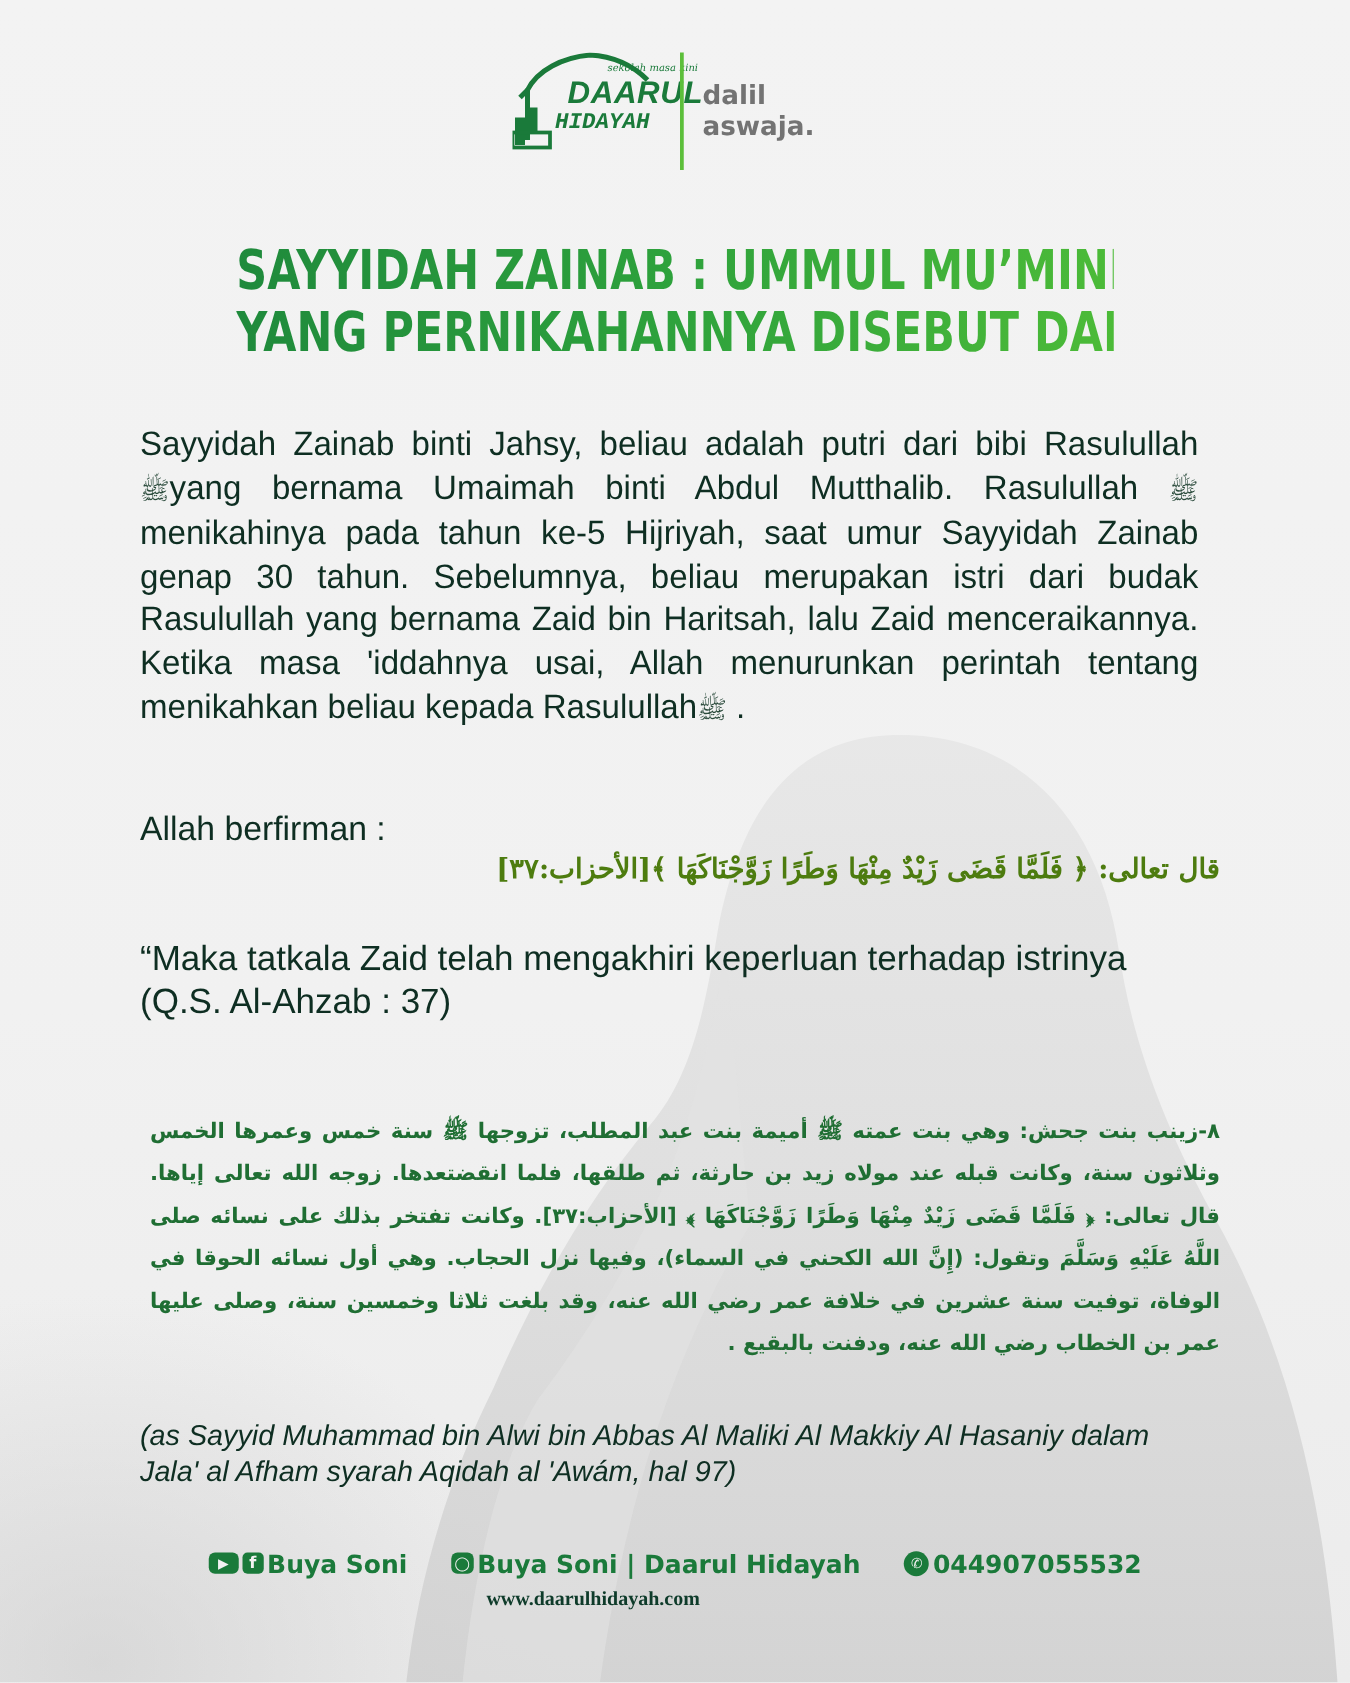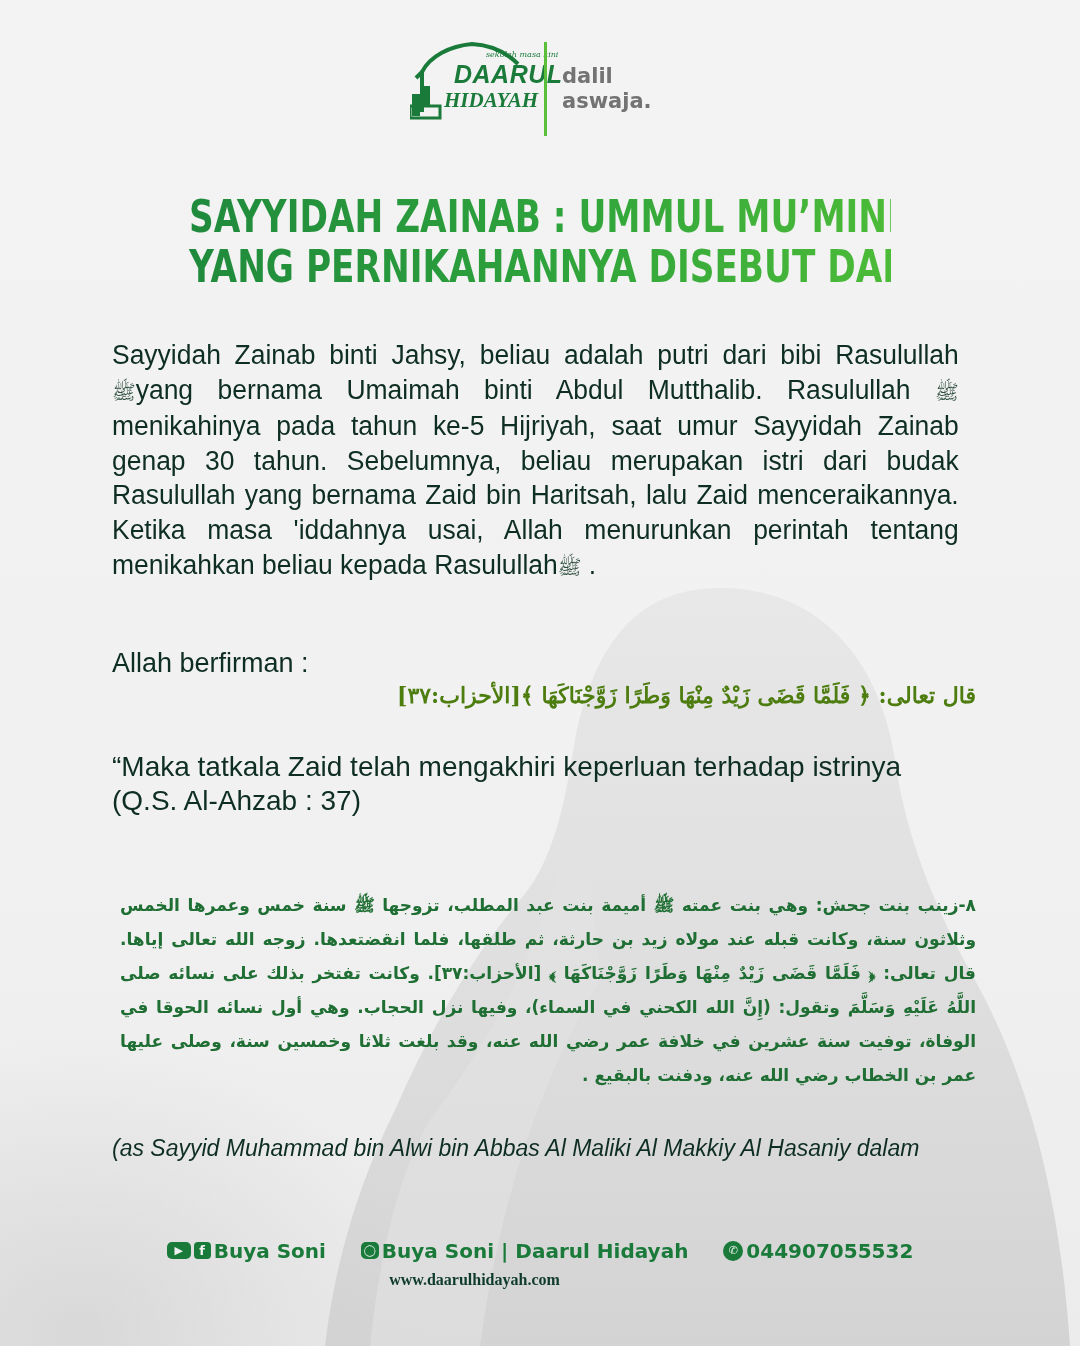--- a/index.html
+++ b/index.html
@@ -15,21 +15,21 @@
       linear-gradient(180deg, #f3f3f3 0%, #f1f1f1 60%, #ececec 100%);
   }
   .silhouette { position: absolute; left: 0; top: 0; width: 1080px; height: 1346px; z-index: 1; }
   .content { position: absolute; inset: 0; z-index: 2; }
 
   
   .logo { position: absolute; left: 410px; top: 42px; width: 260px; height: 100px; }
   .logo-mark { position: absolute; left: 0; top: 0; width: 125px; height: 78px; }
   .logo-tag { position: absolute; left: 76px; top: 8px; font-family: "DejaVu Serif", serif; font-style: italic; font-size: 8px; color: #1a7a3a; }
   .logo-daarul { position: absolute; left: 44px; top: 18px; font-family: "Liberation Sans", sans-serif; font-weight: bold; font-style: italic; font-size: 25px; color: #1a7a3a; letter-spacing: 0.5px; text-align: center; }
-  .logo-hidayah { position: absolute; left: 34px; top: 46px; font-family: Liberation Serif, serif; font-weight: bold; font-style: italic; font-size: 21px; color: #1a7a3a; }
+  .logo-hidayah { position: absolute; left: 34px; top: 46px; font-family: Liberation Mono, monospace; font-weight: bold; font-style: italic; font-size: 18px; color: #1a7a3a; }
   .logo-divider { position: absolute; left: 134px; top: 0px; width: 3px; height: 94px; background: #5cbf3a; }
   .logo-brand { position: absolute; left: 152px; top: 22px; font-family: "DejaVu Sans", sans-serif; font-weight: bold; font-size: 21px; line-height: 25px; color: #737373; }
 
   
   .title {
     position: absolute; left: 90px; width: 900px; top: 192px; text-align: center;
     font-family: "DejaVu Sans", sans-serif; font-weight: bold; font-size: 44px; line-height: 50px;
     transform: scaleX(0.78); transform-origin: center top;
     background: linear-gradient(90deg, #1f8a3c 0%, #2ea23c 50%, #4cbb38 100%);
     -webkit-background-clip: text; background-clip: text; color: transparent;
@@ -129,20 +129,21 @@
 
   <div class="quote txt">
     <div>“Maka tatkala Zaid telah mengakhiri keperluan terhadap istrinya</div>
     <div>(Q.S. Al-Ahzab : 37)</div>
   </div>
 
   <div class="arabic-block">٨-زينب بنت جحش: وهي بنت عمته ﷺ أميمة بنت عبد المطلب، تزوجها ﷺ سنة خمس وعمرها الخمس وثلاثون سنة، وكانت قبله عند مولاه زيد بن حارثة، ثم طلقها، فلما انقضتعدها. زوجه الله تعالى إياها. قال تعالى: ﴿ فَلَمَّا قَضَى زَيْدٌ مِنْهَا وَطَرًا زَوَّجْنَاكَهَا ﴾ [الأحزاب:٣٧]. وكانت تفتخر بذلك على نسائه صلى اللَّهُ عَلَيْهِ وَسَلَّمَ وتقول: (إِنَّ الله الكحني في السماء)، وفيها نزل الحجاب. وهي أول نسائه الحوقا في الوفاة، توفيت سنة عشرين في خلافة عمر رضي الله عنه، وقد بلغت ثلاثا وخمسين سنة، وصلى عليها عمر بن الخطاب رضي الله عنه، ودفنت بالبقيع .</div>
 
   <div class="ref">
     <div>(as Sayyid Muhammad bin Alwi bin Abbas Al Maliki Al Makkiy Al Hasaniy dalam</div>
+    <div>Jala' al Afham syarah Aqidah al 'Awám, hal 97)</div>
   </div>
 
   <div class="footer-row">
     <span class="grp">
       <span class="ico yt">▶</span>
       <span class="ico fb">f</span>
       <span>Buya Soni</span>
     </span>
     <span class="grp">
       <span class="ico ig">◯</span>

